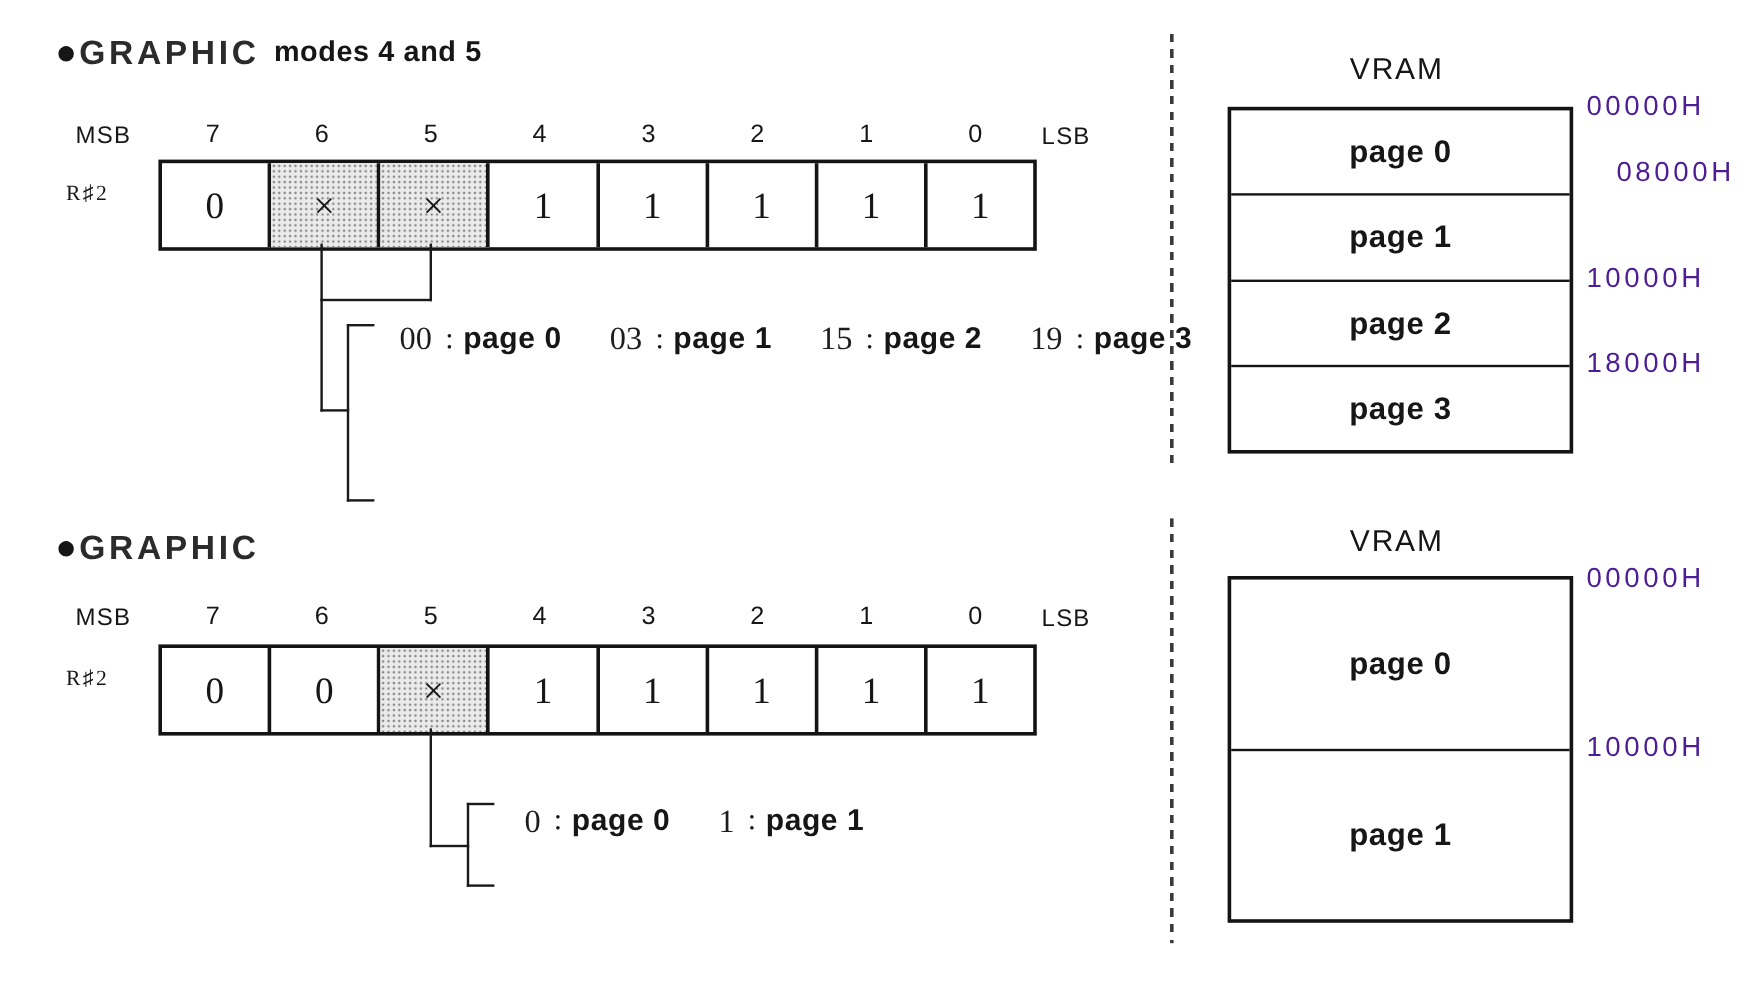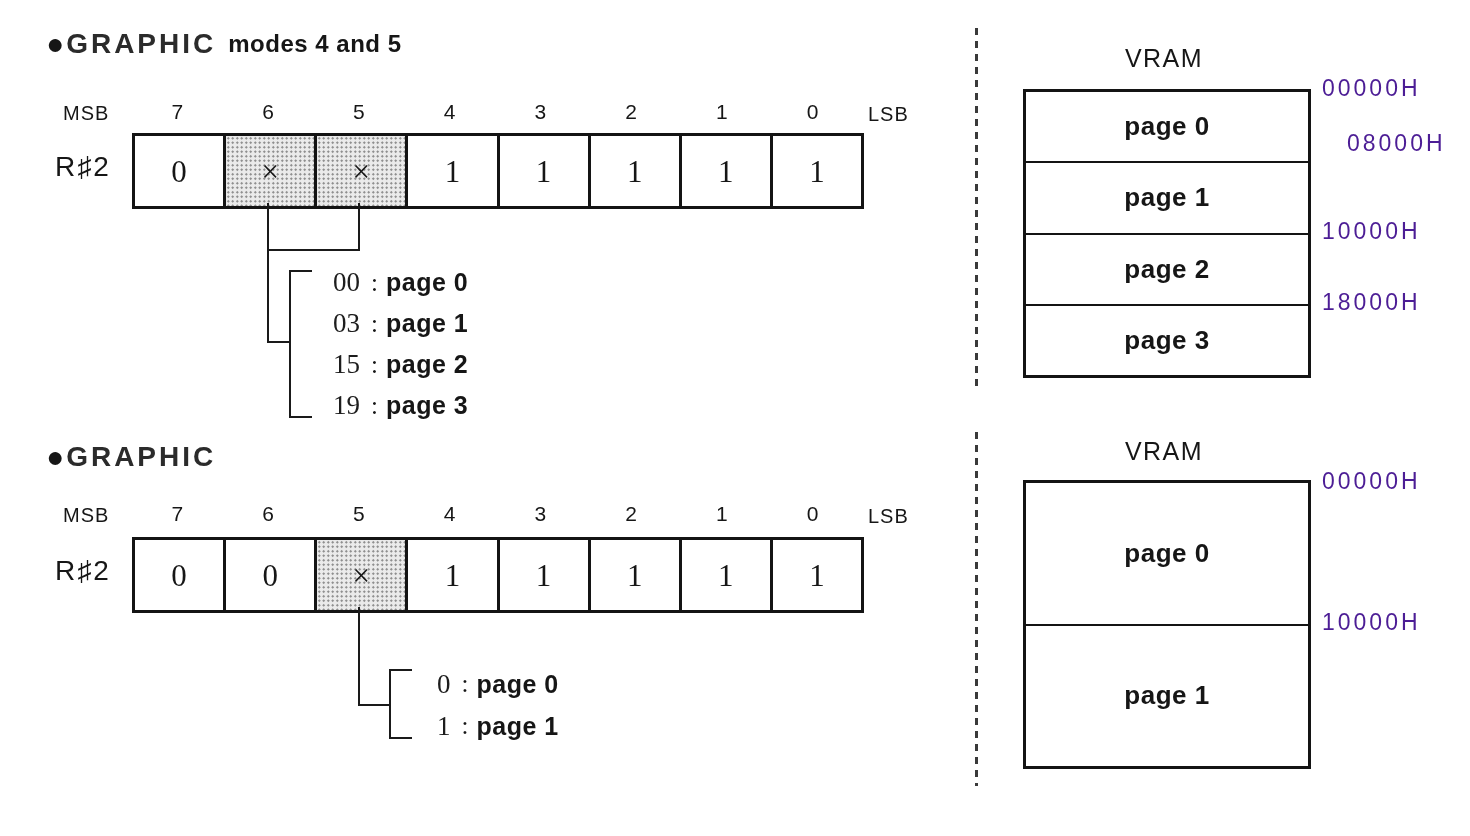--- a/index.html
+++ b/index.html
@@ -18,25 +18,25 @@
   .cell:last-child{border-right:none;}
   .cell span{font-family:"Liberation Serif","DejaVu Serif",serif;font-size:31px;line-height:31px;}
   .shaded{
     background-color:#ebebeb;
     background-image:radial-gradient(#878787 1px, rgba(0,0,0,0) 1.25px);
     background-size:4.5px 4.5px;
   }
   .bitnums{position:absolute;left:132px;width:726px;display:flex;}
   .bitnums span{flex:1 1 0;text-align:center;font-size:21px;font-weight:500;}
   .sidelabel{position:absolute;font-size:20px;font-weight:500;letter-spacing:1px;}
-  .reglabel{position:absolute;left:55px;font-size:28px;font-weight:500;letter-spacing:2px;white-space:nowrap;}
+  .reglabel{position:absolute;left:55px;font-size:18px;font-weight:500;letter-spacing:2px;white-space:nowrap;font-family:Liberation Serif, serif;}
   
   .ln{position:absolute;background:#1a1a1a;}
   
-  .legend{position:absolute;display:flex;flex-direction:column;}
+  .legend{position:absolute;display:flex;flex-direction:row;gap:40px;}
   .legend .lline{height:41px;display:flex;align-items:center;white-space:nowrap;}
   .legend .code{font-family:"Liberation Serif","DejaVu Serif",serif;font-size:27px;color:#1d1d1d;}
   .legend .colon{font-family:"Liberation Serif","DejaVu Serif",serif;font-size:25px;margin:0 8px 0 11px;}
   .legend .plabel{font-size:25px;font-weight:600;letter-spacing:.5px;}
   
   .vram-title{position:absolute;left:1023px;width:282px;text-align:center;font-size:25px;font-weight:500;letter-spacing:1.5px;}
   .vram-box{position:absolute;left:1023px;width:282px;height:283px;border:3px solid #141414;display:flex;flex-direction:column;background:#fff;}
   .vram-row{flex:1 1 0;display:flex;align-items:center;justify-content:center;border-top:2px solid #141414;}
   .vram-row:first-child{border-top:none;}
   .vram-row span{font-size:26px;font-weight:600;letter-spacing:.5px;}

